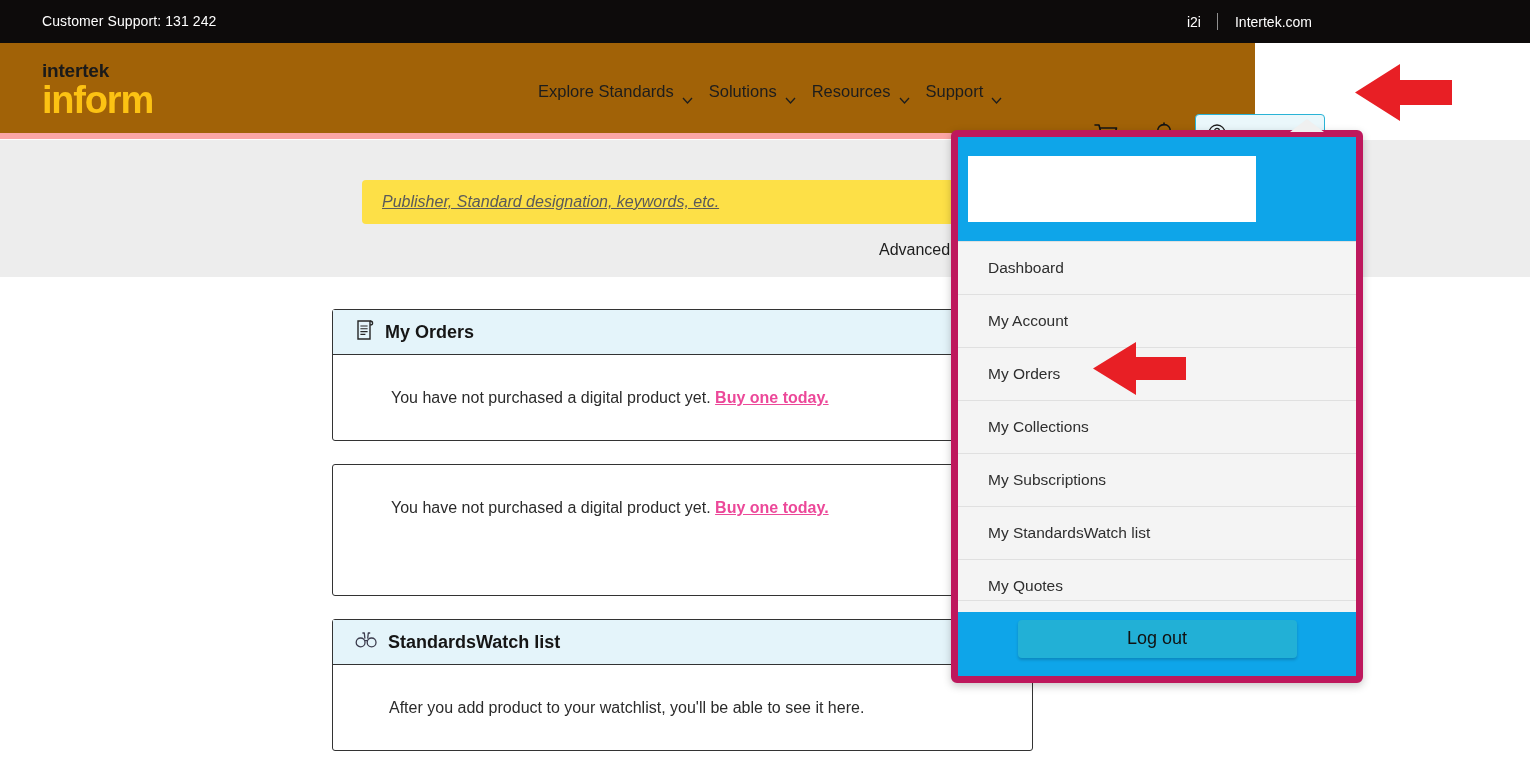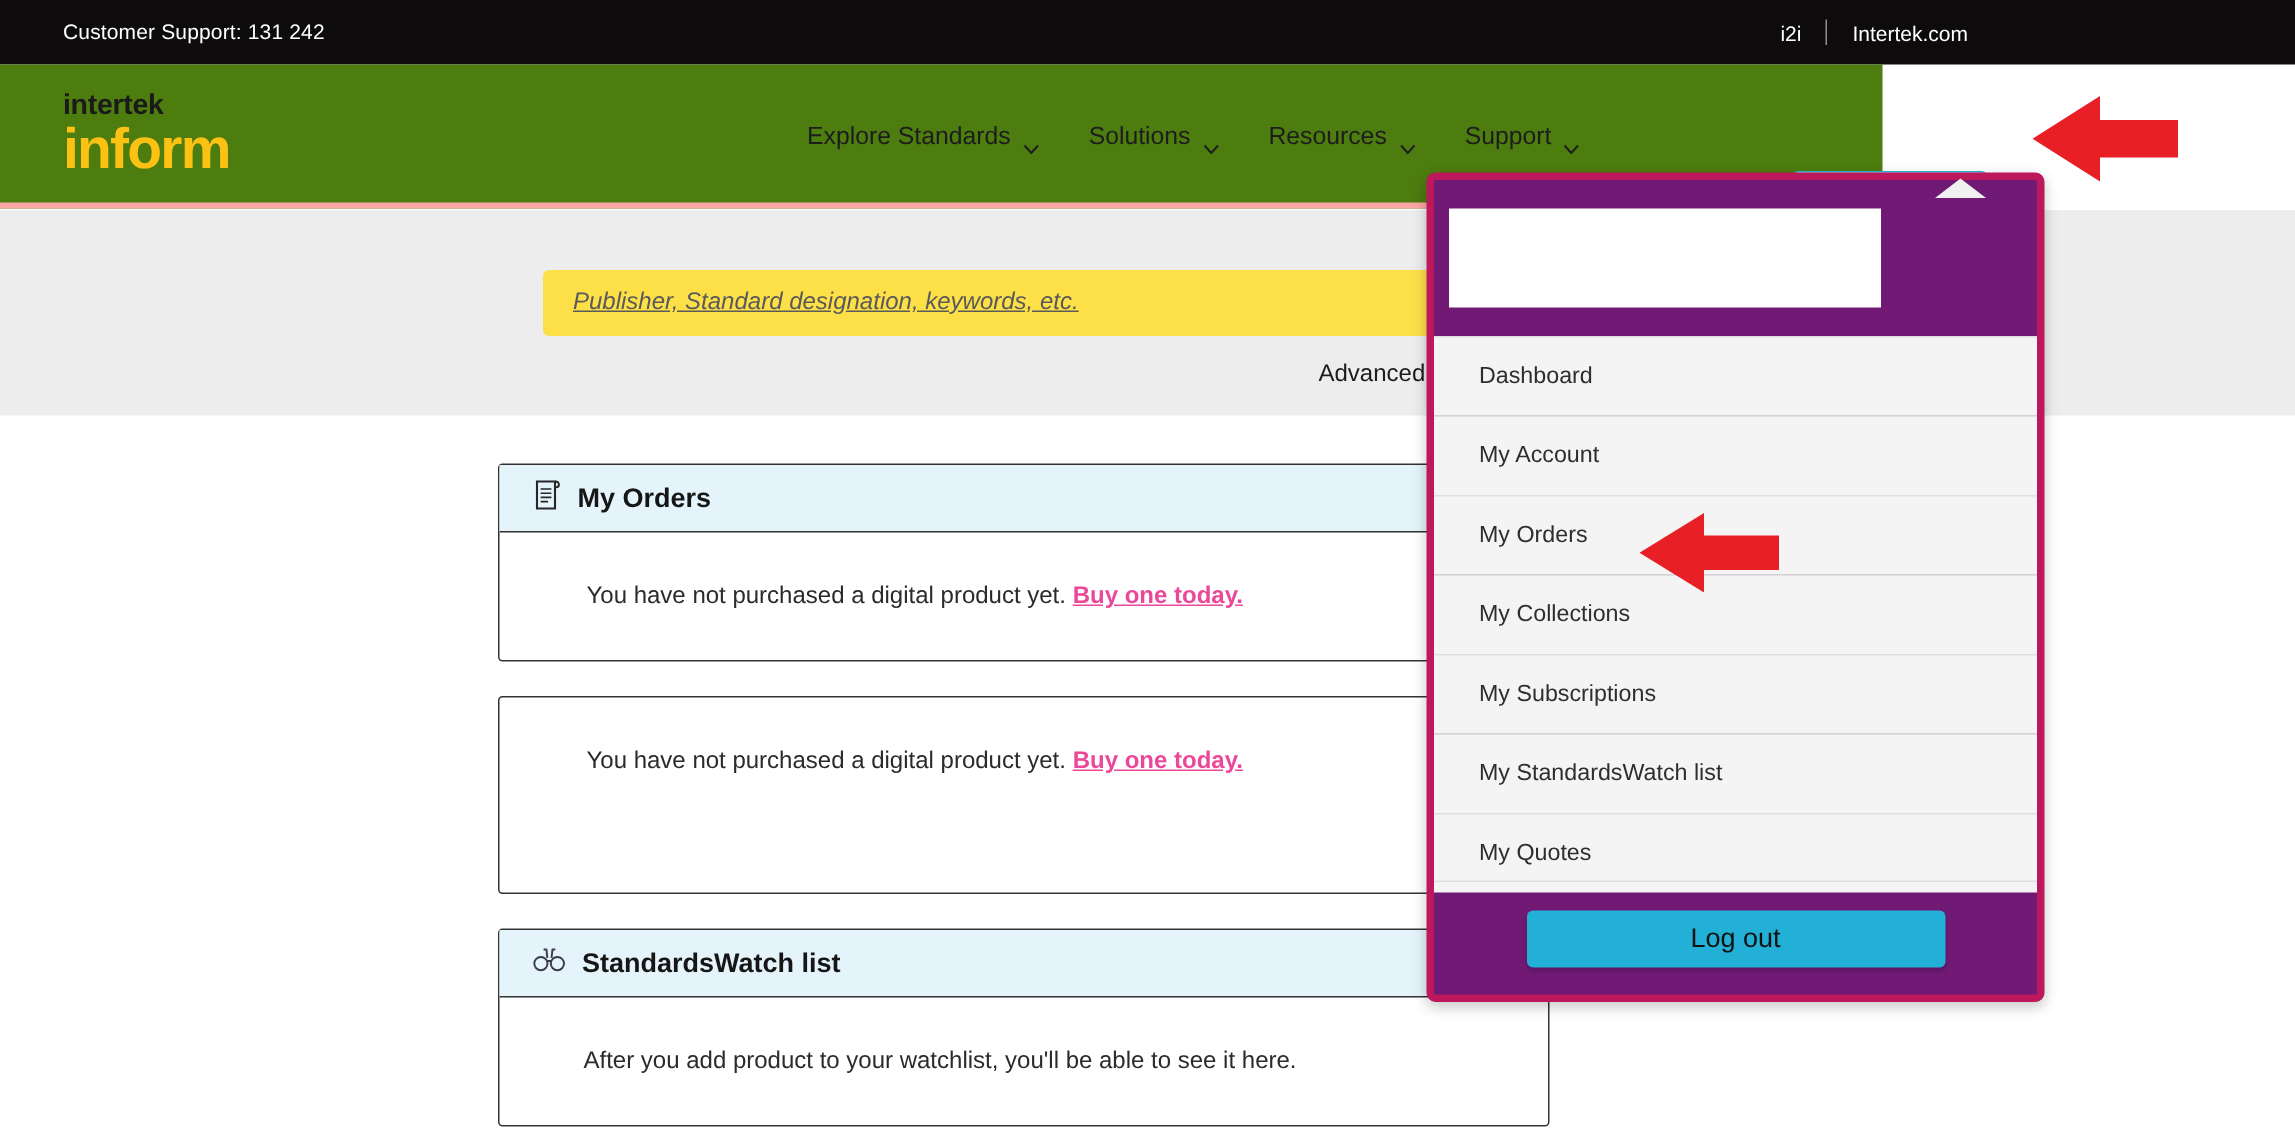--- a/index.html
+++ b/index.html
@@ -29,35 +29,35 @@
   }
   .utilbar .right .i2i { padding-right: 16px; }
   .utilbar .right .sep {
     width: 1px; height: 17px; background: #8f8f8f; display: inline-block;
   }
   .utilbar .right .dotcom { padding-left: 17px; }
 
   
   .header {
     position: absolute; left: 0; top: 43px; width: 1255px; height: 96px;
-    background: #4d7c0f; border-bottom: 4px solid #fca5a5;
+    background: #a16207; border-bottom: 6px solid #fca5a5;
   }
   .logo { position: absolute; left: 42px; top: 18px; width: 190px; }
   .logo .word1 {
     font-size: 19px; font-weight: 700; color: #1a1a1a;
     letter-spacing: -0.2px; line-height: 20px;
   }
   .logo .word2 {
     font-size: 38px; font-weight: 700; color: #fcc213;
     letter-spacing: -1.2px; line-height: 42px; margin-top: -2px;
   }
 
   .nav {
     position: absolute; left: 538px; top: 0; height: 96px;
-    display: flex; align-items: center; gap: 33px;
+    display: flex; align-items: center; gap: 16px;
   }
   .nav-item {
     display: flex; align-items: center; gap: 8px;
     font-size: 16.5px; color: #1d1d1d; cursor: pointer; white-space: nowrap;
   }
   .chev {
     width: 11px; height: 7px; display: inline-block; position: relative; top: 1px;
   }
   .icon-btn {
     width: 34px; height: 34px; display: flex; align-items: center; justify-content: center;
@@ -112,22 +112,22 @@
     color: #ec4899; text-decoration: underline; font-weight: 700; cursor: pointer;
   }
 
   #card-orders     { left: 332px; top: 309px; width: 860px; height: 132px; }
   #card-collection { left: 332px; top: 464px; width: 860px; height: 132px; }
   #card-watch      { left: 332px; top: 619px; width: 701px; height: 132px; }
   #card-watch .card-body { padding-left: 56px; }
 
   
   .dropdown {
-    position: absolute; left: 951px; top: 115px; width: 412px; height: 553px;
-    background: #701a75; border: 5px solid #be185d; border-radius: 6px;
+    position: absolute; left: 951px; top: 130px; width: 412px; height: 553px;
+    background: #0ea5e9; border: 7px solid #be185d; border-radius: 6px;
     box-shadow: 0 3px 9px rgba(0,0,0,.22);
     overflow: hidden; z-index: 40;
   }
   .dd-caret {
     position: absolute; left: 1290px; top: 119px;
     width: 0; height: 0; z-index: 41;
     border-left: 17px solid transparent;
     border-right: 17px solid transparent;
     border-bottom: 13px solid #f0f0f0;
   }

